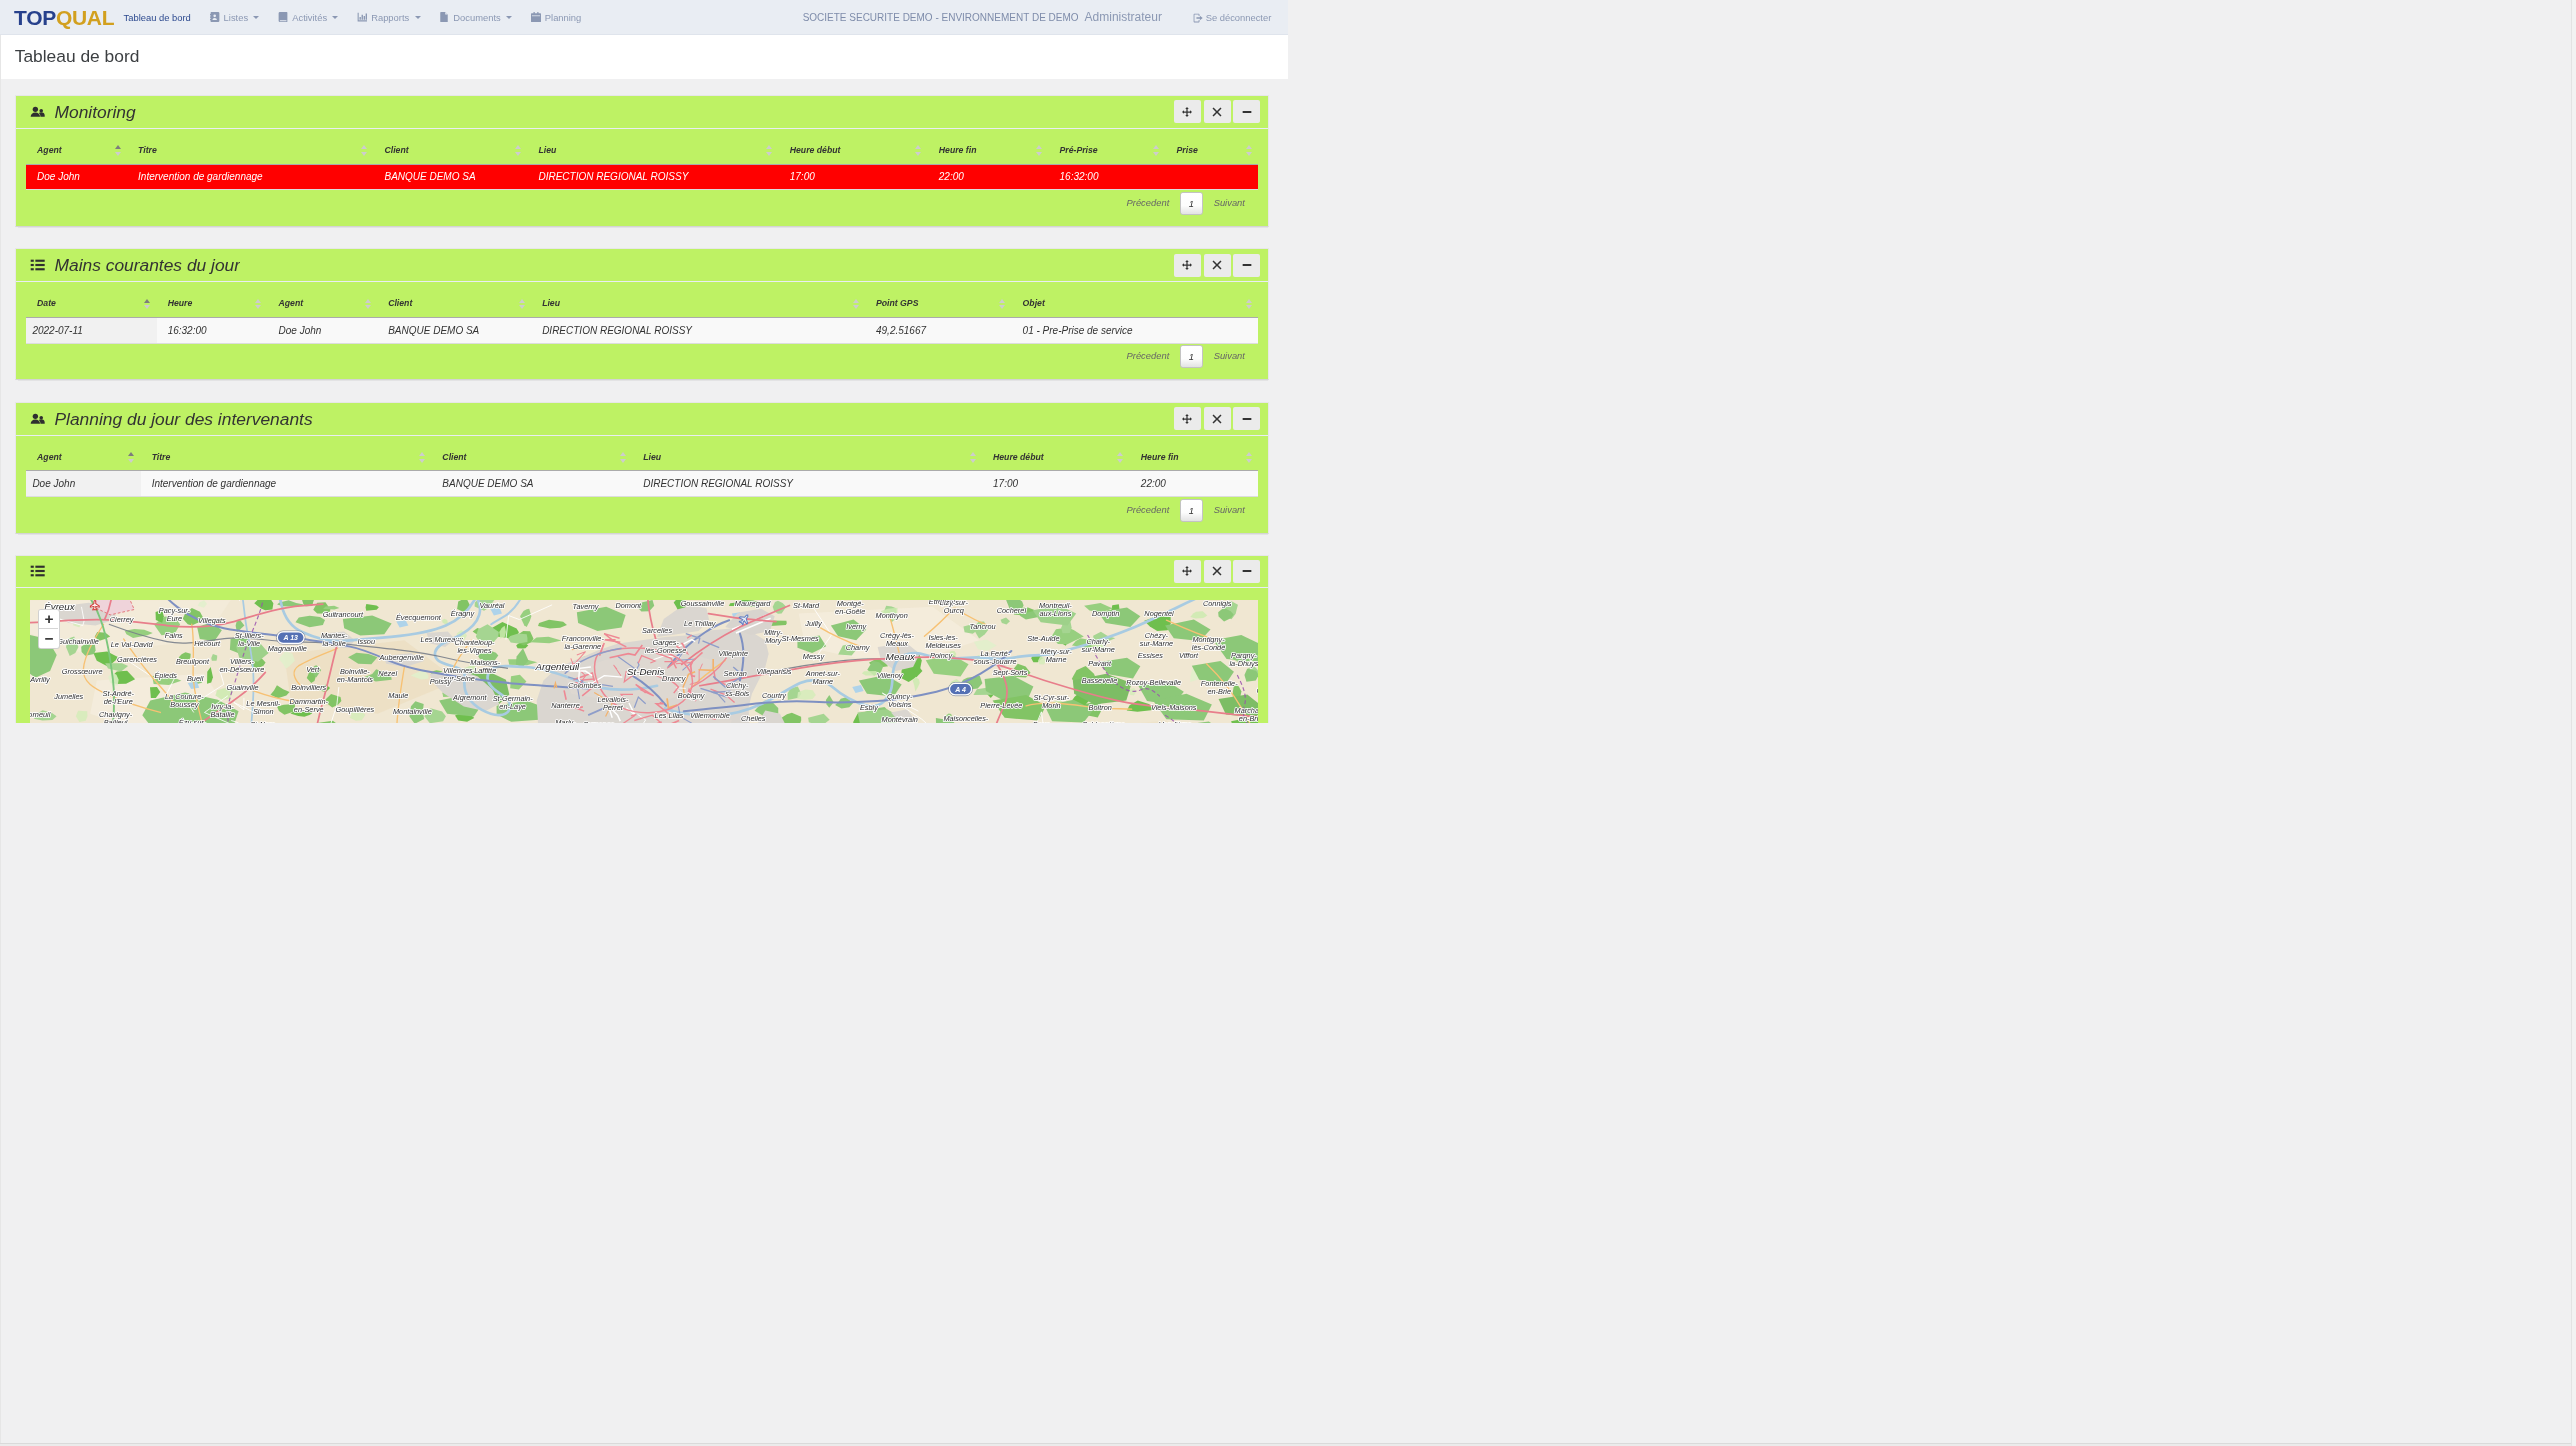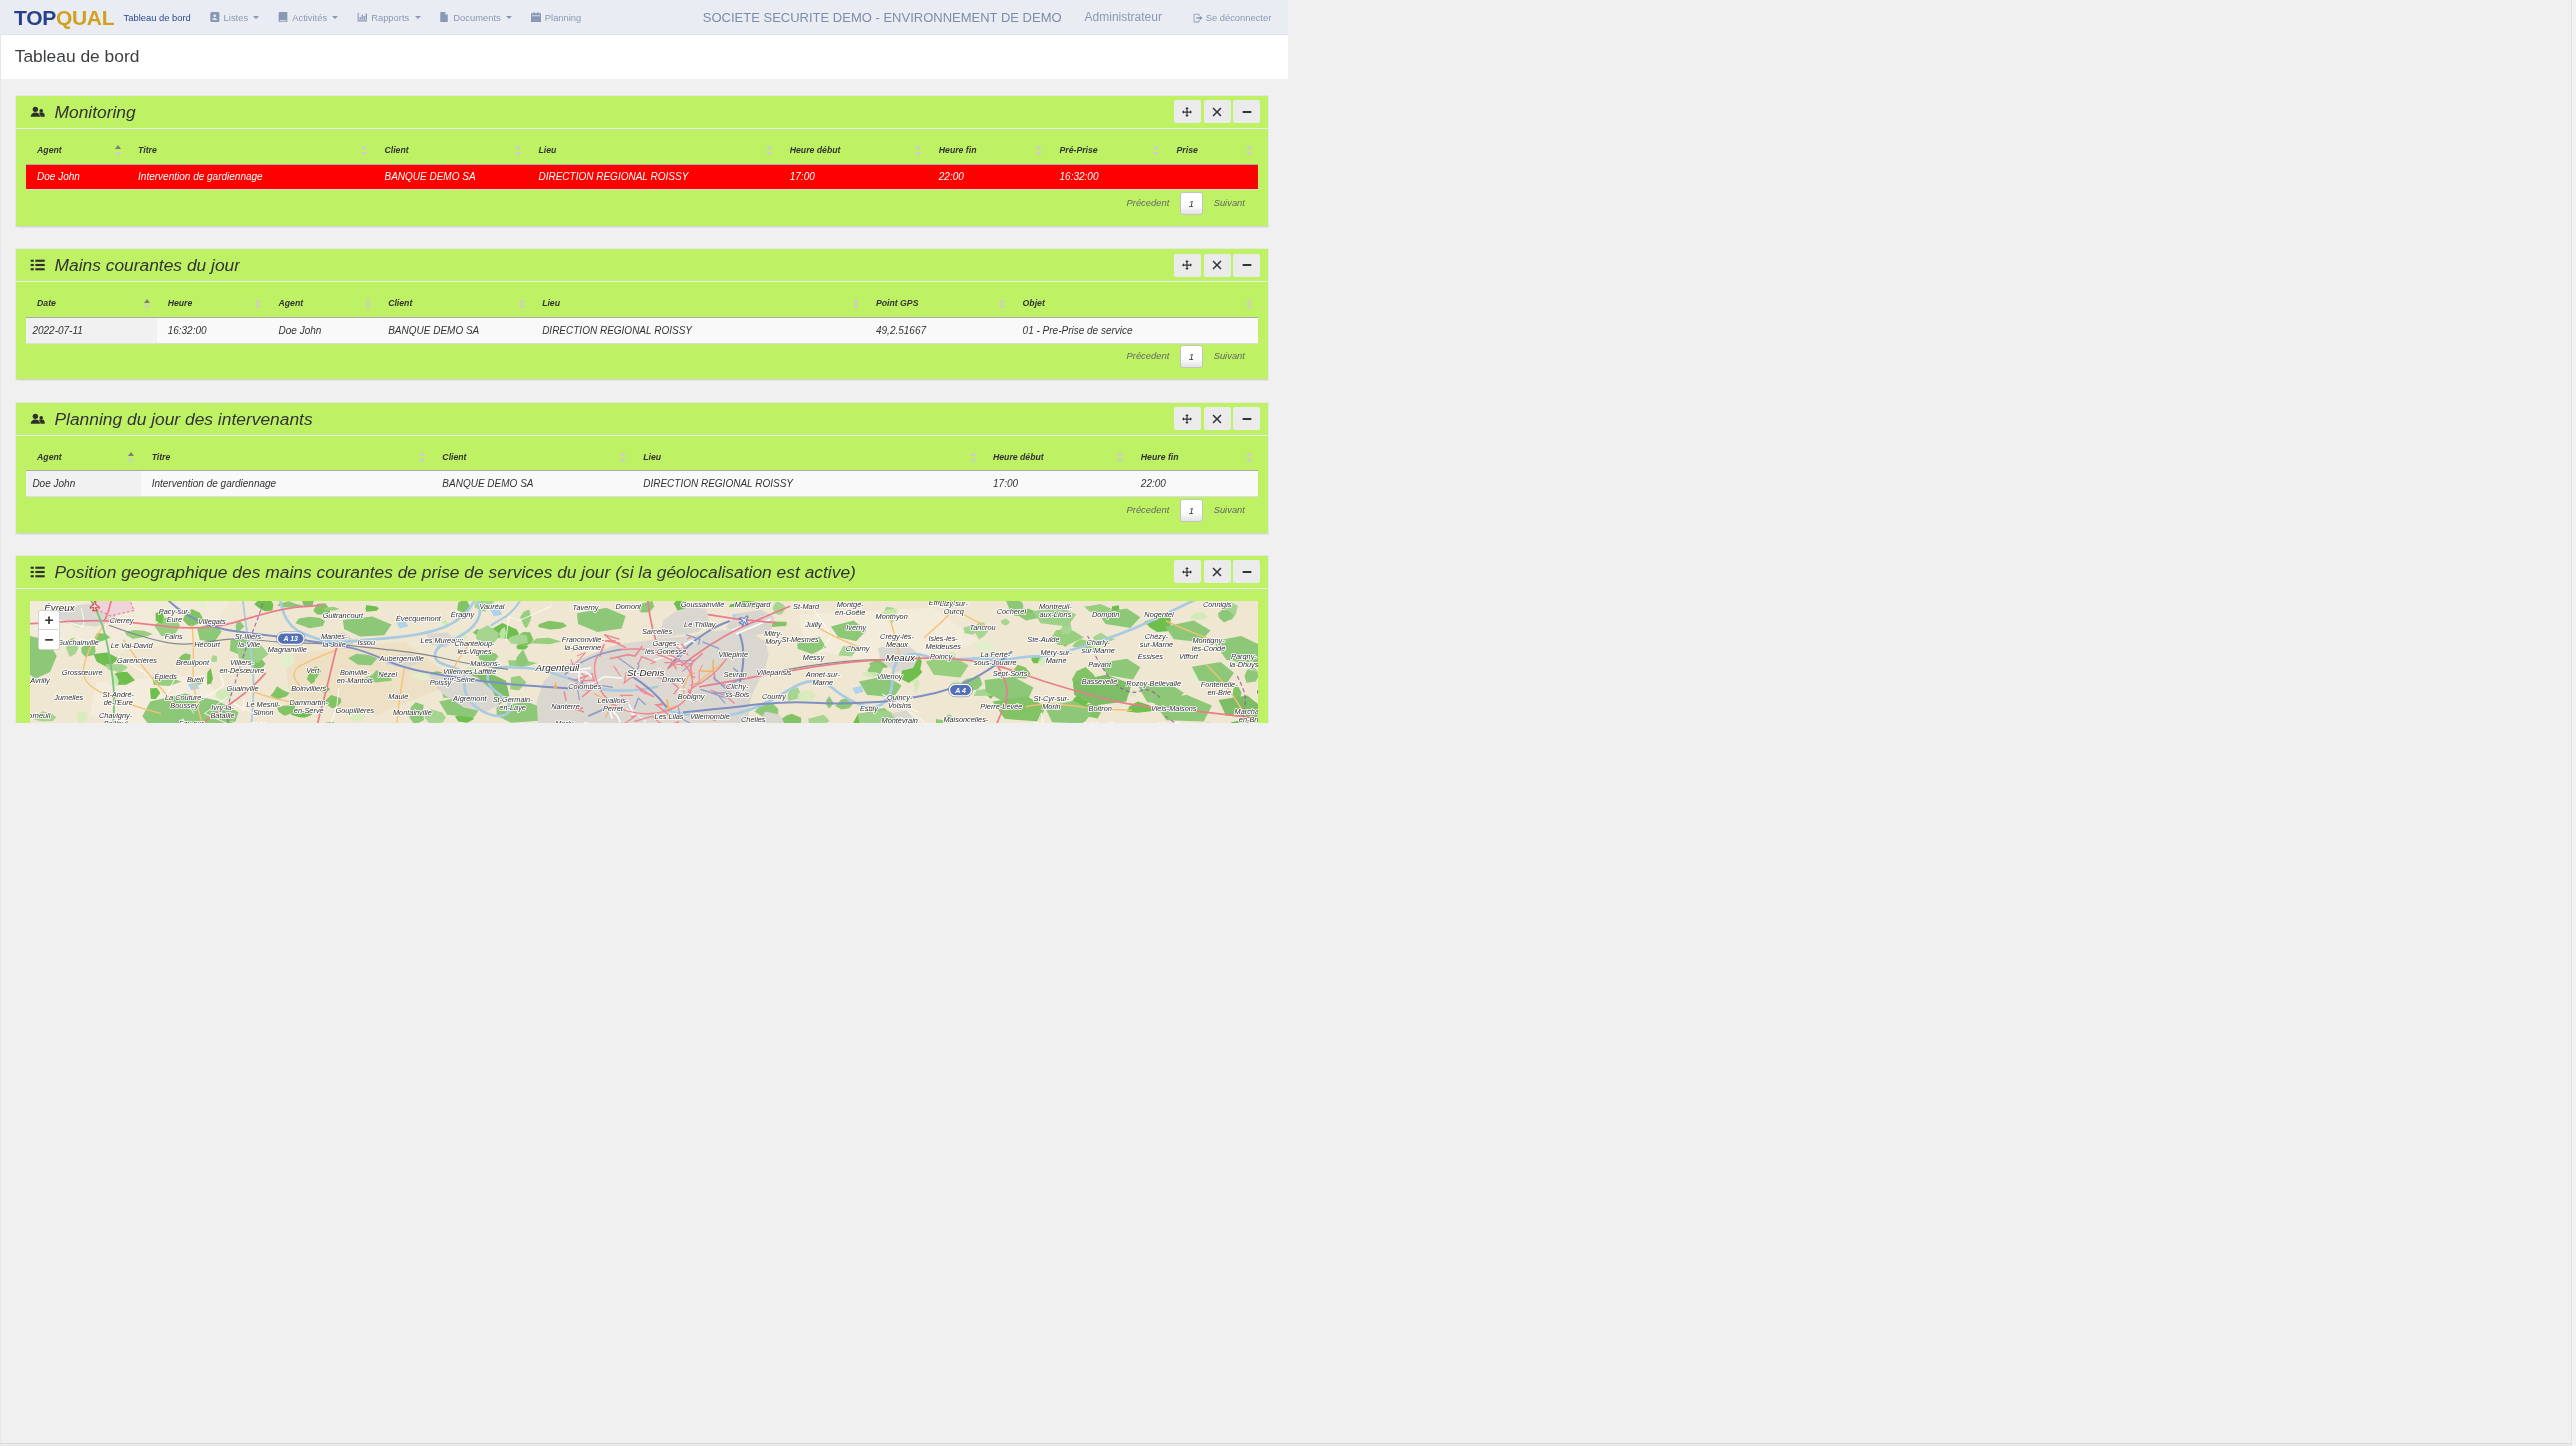--- a/index.html
+++ b/index.html
@@ -14,21 +14,21 @@
   .brand .b2 { color:#d2a01f; }
   .nav-left { display:flex; align-items:center; height:100%; }
   .nav-item { display:flex; align-items:center; height:100%; padding:0 9.4px; font-size:9.4px;
               color:#8b98b3; cursor:pointer; text-decoration:none; white-space:nowrap; }
   .nav-item.active { color:#2d4a8f; }
   .nav-item .nicon { width:10px; height:10px; margin-right:4px; display:inline-block; }
   .nav-item .nicon svg { width:100%; height:100%; display:block; }
   .caret { width:0; height:0; border-left:3.3px solid transparent; border-right:3.3px solid transparent;
            border-top:3.3px solid #8b98b3; margin-left:5.3px; display:inline-block; }
   .nav-right { margin-left:auto; display:flex; align-items:center; padding-right:16.7px; }
-  .nav-env { font-size:13px; color:#7e8caa; margin-right:23px; }
+  .nav-env { font-size:10px; color:#7e8caa; margin-right:6px; }
   .nav-user { font-size:12px; color:#8b98b3; margin-right:31px; cursor:pointer; text-decoration:none; }
   .nav-logout { font-size:9.4px; color:#8b98b3; cursor:pointer; display:flex; align-items:flex-end; text-decoration:none; }
   .nav-logout .nicon { width:10px; height:10px; margin-right:2.7px; }
 
   
   .page-header { background:#fff; padding:10.7px 0 12px 14.7px; }
   .page-header h1 { font-size:17.4px; font-weight:400; color:#3c3f42; }
 
   
   .content { padding:16px 18.7px 0 15.4px; }
@@ -457,21 +457,20 @@
             <g fill="#2f2f2f">
               <rect x="1" y="1" width="4.6" height="3.2"></rect>
               <rect x="8" y="1" width="14" height="3.2"></rect>
               <rect x="1" y="7.4" width="4.6" height="3.2"></rect>
               <rect x="8" y="7.4" width="14" height="3.2"></rect>
               <rect x="1" y="13.8" width="4.6" height="3.2"></rect>
               <rect x="8" y="13.8" width="14" height="3.2"></rect>
             </g>
           </svg>
       </span>
-      <h2 class="panel-title">Position geographique des mains courantes de prise de services du jour (si la géolocalisation est active)</h2>
       <div class="panel-tools">
         <button class="tool-btn">
           <svg viewBox="0 0 16 16">
               <path fill="#333" d="M8 0l2.8 3.2H9v3.8h3.8V5.2L16 8l-3.2 2.8V9H9v3.8h1.8L8 16l-2.8-3.2H7V9H3.2v1.8L0 8l3.2-2.8V7H7V3.2H5.2z"></path>
             </svg>
         </button>
         <button class="tool-btn">
           <svg viewBox="0 0 16 16">
               <path fill="#333" d="M2.5.8L8 6.3 13.5.8l1.7 1.7L9.7 8l5.5 5.5-1.7 1.7L8 9.7l-5.5 5.5-1.7-1.7L6.3 8 .8 2.5z"></path>
             </svg>

